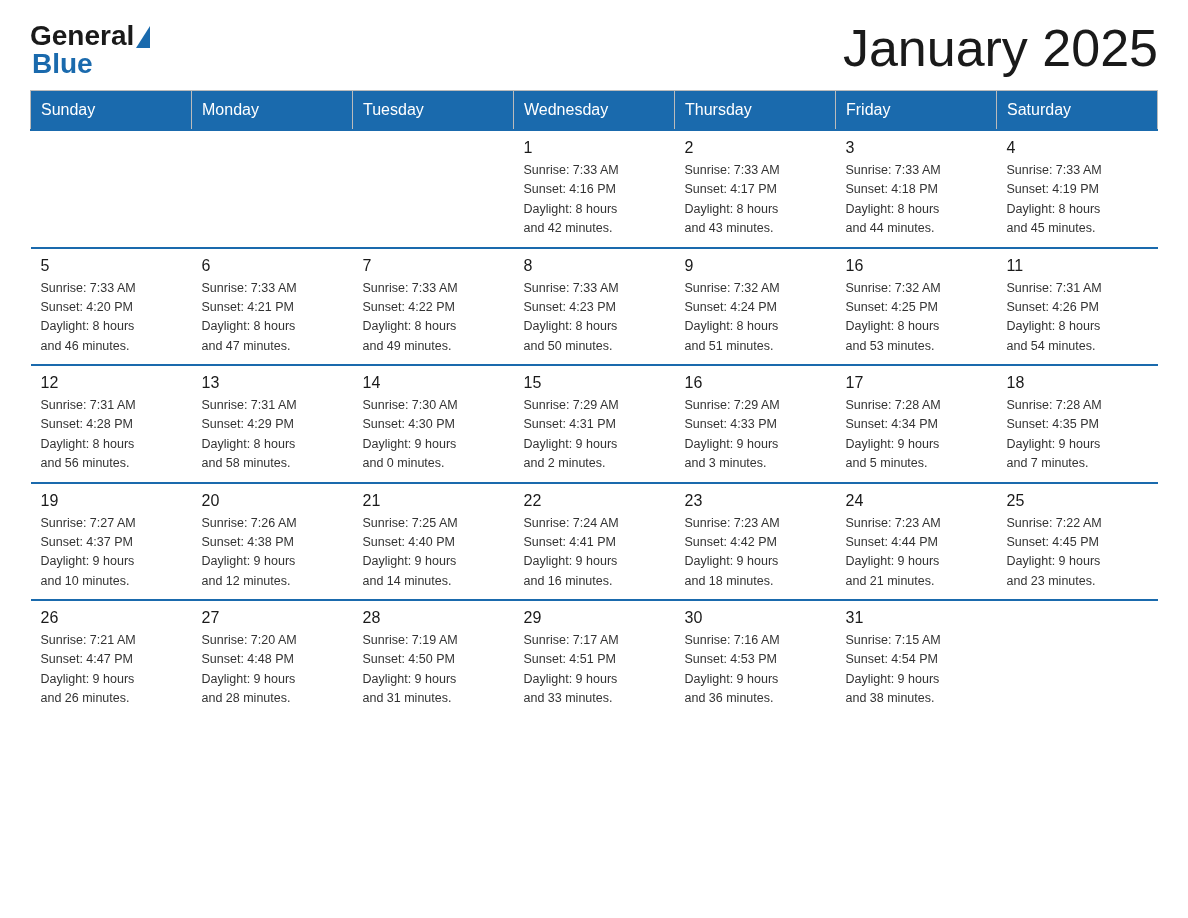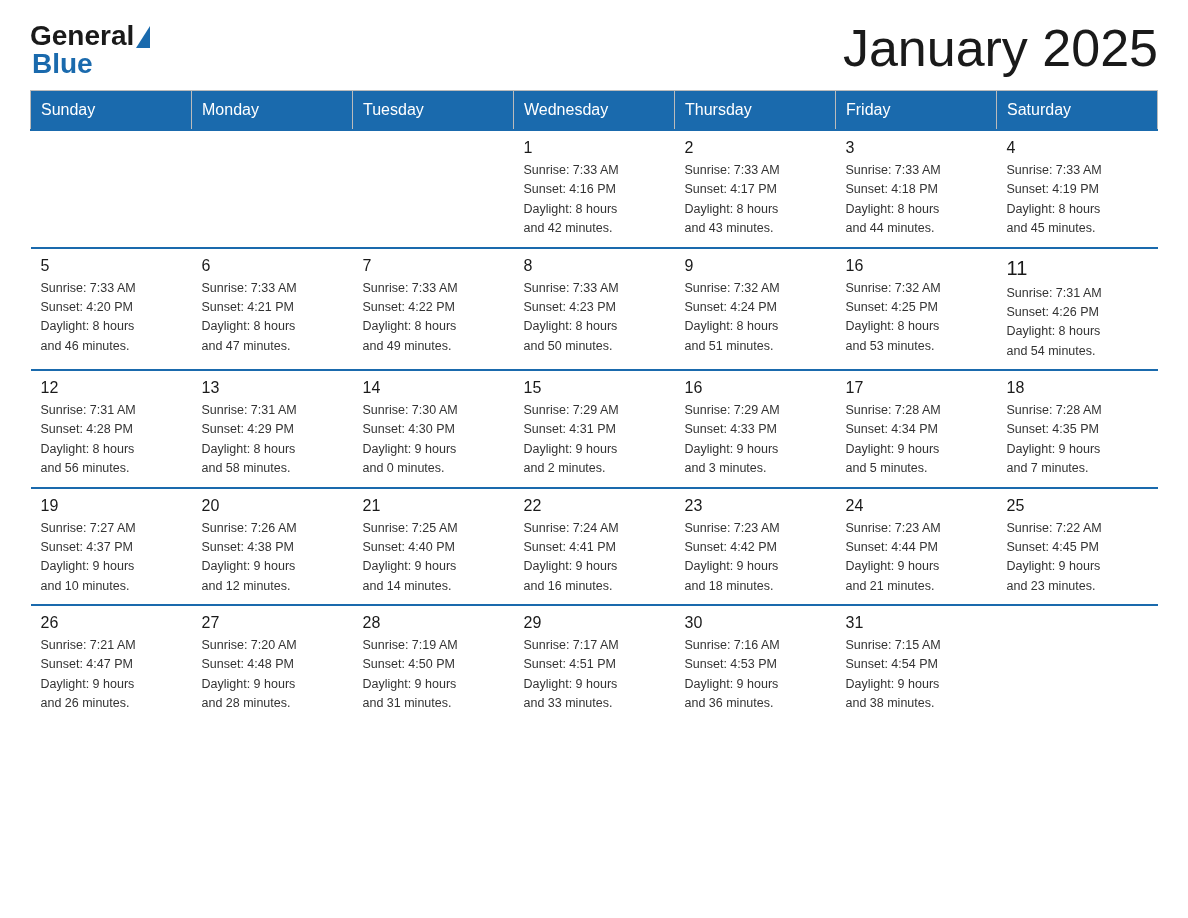--- a/index.html
+++ b/index.html
@@ -190,21 +190,21 @@
 and 51 minutes.</span>
         </td>
         <td style="vertical-align: top; padding: 8px 10px; border-top: 2px solid rgb(26, 106, 173); border-bottom: none; border-left: none; border-right: none; min-height: 110px; width: 14.28%;">
           <span style="display: block; font-size: 16px; margin-bottom: 4px; color: rgb(26, 26, 26);">16</span>
           <span style="display: block; font-size: 12.5px; color: rgb(51, 51, 51); line-height: 1.55; white-space: pre-line;">Sunrise: 7:32 AM
 Sunset: 4:25 PM
 Daylight: 8 hours
 and 53 minutes.</span>
         </td>
         <td style="vertical-align: top; padding: 8px 10px; border-top: 2px solid rgb(26, 106, 173); border-bottom: none; border-left: none; border-right: none; min-height: 110px; width: 14.28%;">
-          <span style="display: block; font-size: 20px; margin-bottom: 4px; color: rgb(26, 26, 26);">11</span>
+          <span style="display: block; font-size: 16px; margin-bottom: 4px; color: rgb(26, 26, 26);">11</span>
           <span style="display: block; font-size: 12.5px; color: rgb(51, 51, 51); line-height: 1.55; white-space: pre-line;">Sunrise: 7:31 AM
 Sunset: 4:26 PM
 Daylight: 8 hours
 and 54 minutes.</span>
         </td>
       </tr>
       <tr>
         <td style="vertical-align: top; padding: 8px 10px; border-top: 2px solid rgb(26, 106, 173); border-bottom: none; border-left: none; border-right: none; min-height: 110px; width: 14.28%;">
           <span style="display: block; font-size: 16px; margin-bottom: 4px; color: rgb(26, 26, 26);">12</span>
           <span style="display: block; font-size: 12.5px; color: rgb(51, 51, 51); line-height: 1.55; white-space: pre-line;">Sunrise: 7:31 AM

